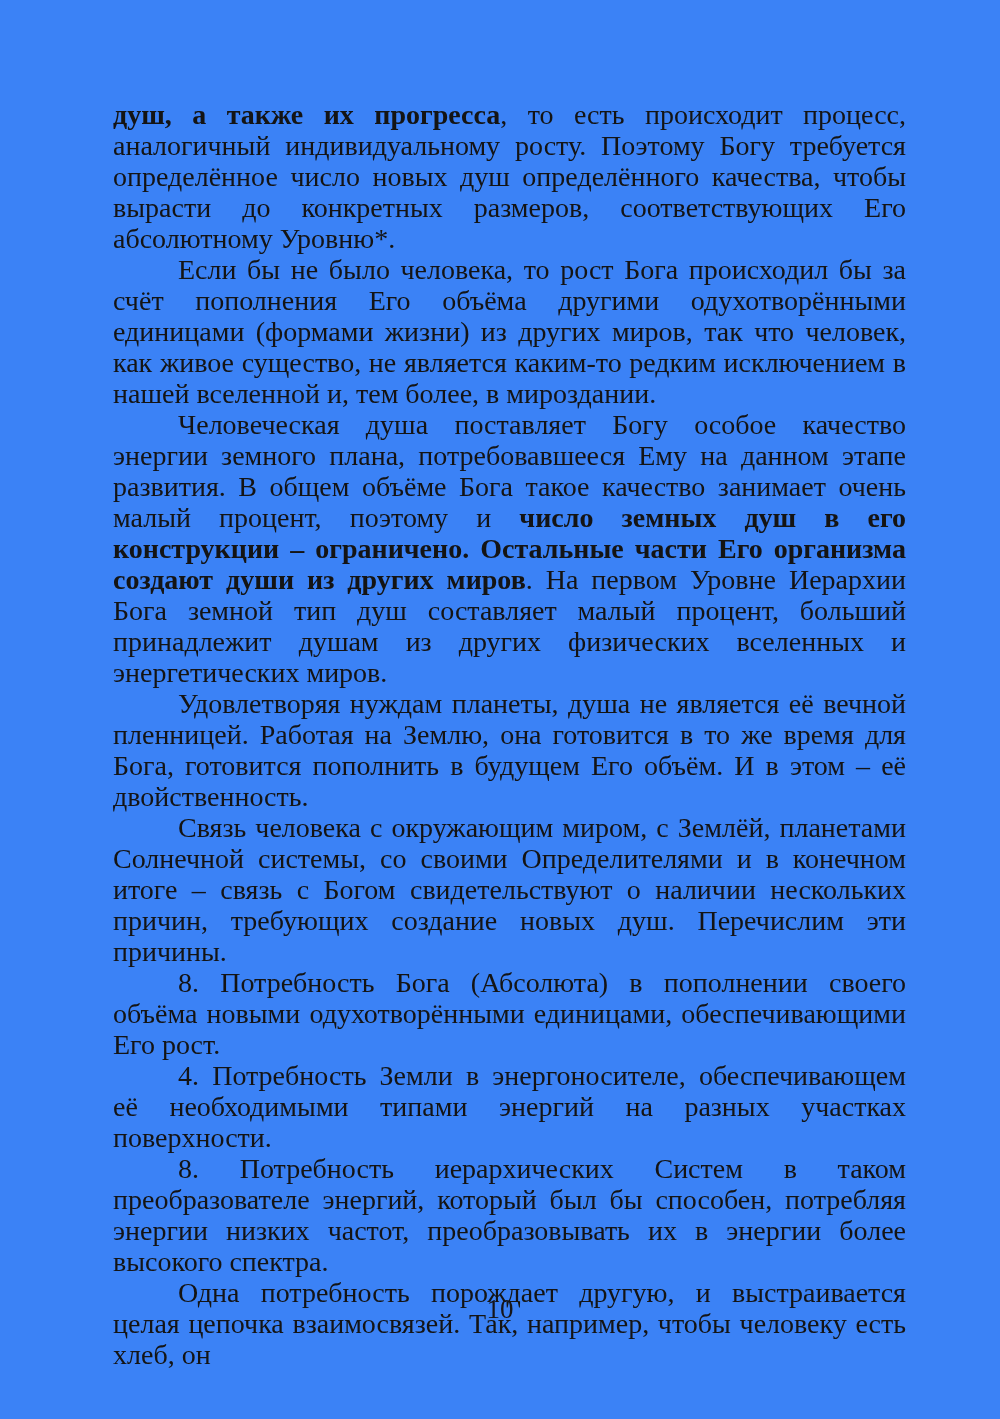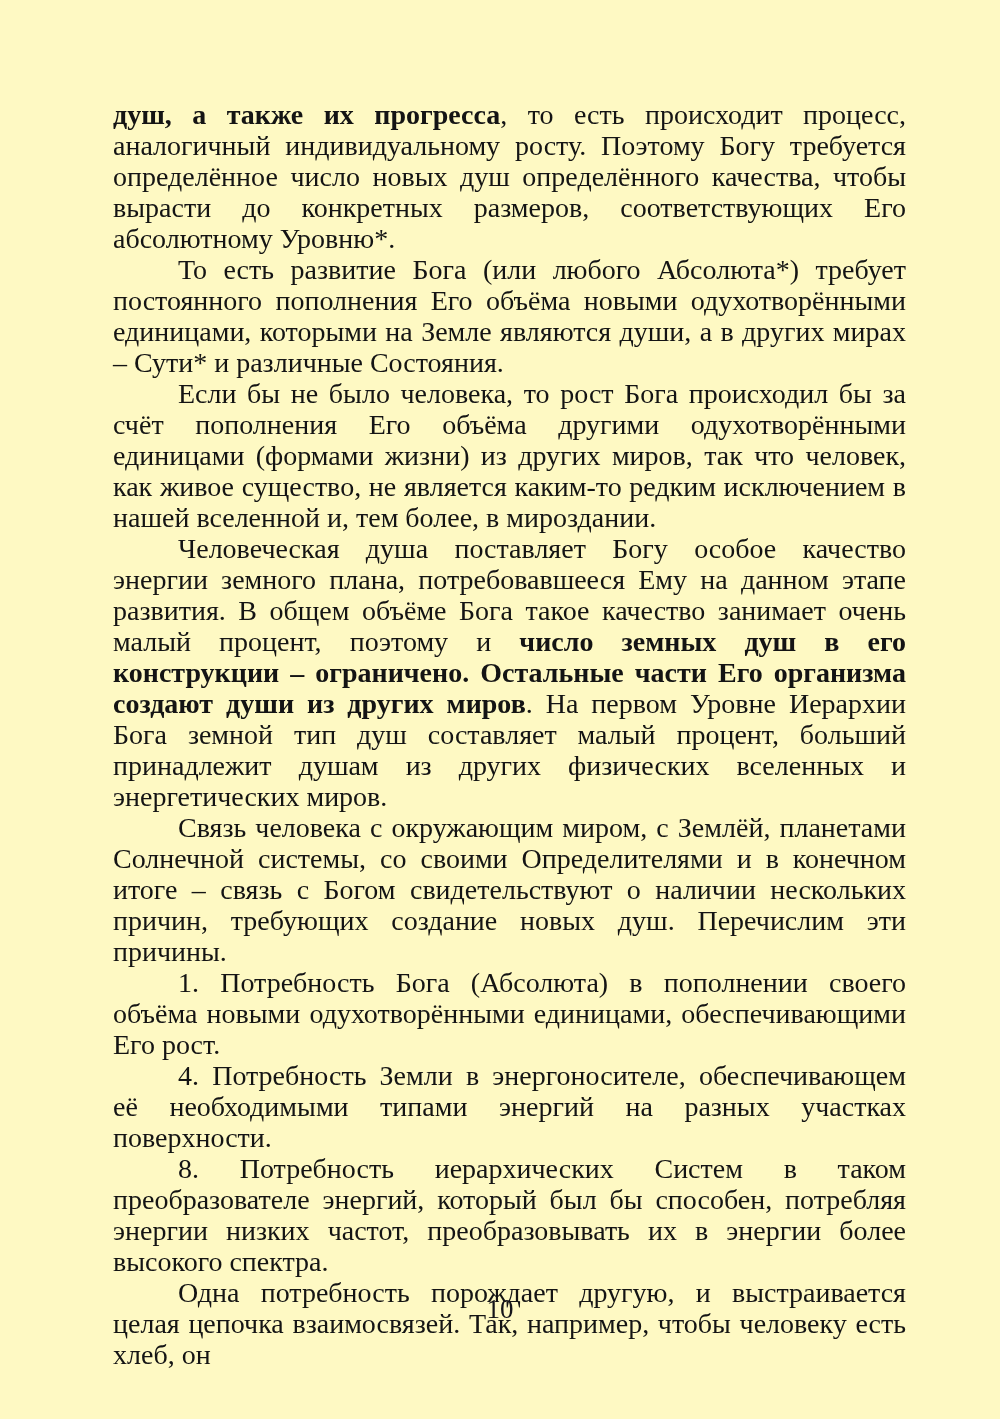--- a/index.html
+++ b/index.html
@@ -7,21 +7,21 @@
     width: 1000px;
     height: 1419px;
     overflow: hidden;
     background: #fcfcfc;
     font-family: "Liberation Serif", "DejaVu Serif", serif;
   }
   .book-page {
     position: relative;
     width: 1000px;
     height: 1419px;
-    background: #fef9c3;
+    background: #3b82f6;
   }
   .page-text {
     position: absolute;
     left: 113px;
     top: 99px;
     width: 793px;
     color: #141414;
     font-size: 28px;
     line-height: 31px;
     text-align: justify;
@@ -48,23 +48,23 @@
     font-size: 27px;
     line-height: 31px;
   }
 </style>
 </head>
 <body>
 
 <div class="book-page">
   <main class="page-text">
       <p class="para no-indent"><b>душ, а также их прогресса</b><span>, то есть происходит процесс, аналогичный индивидуальному росту. Поэтому Богу требуется определённое число новых душ определённого качества, чтобы вырасти до конкретных размеров, соответствующих Его абсолютному Уровню*.</span></p>
-      <p class="para"><span>То есть развитие Бога (или любого Абсолюта*) требует постоянного пополнения Его объёма новыми одухотворёнными единицами, которыми на Земле являются души, а в других мирах – Сути* и различные Состояния.</span></p>
       <p class="para"><span>Если бы не было человека, то рост Бога происходил бы за счёт пополнения Его объёма другими одухотворёнными единицами (формами жизни) из других миров, так что человек, как живое существо, не является каким-то редким исключением в нашей вселенной и, тем более, в мироздании.</span></p>
       <p class="para"><span>Человеческая душа поставляет Богу особое качество энергии земного плана, потребовавшееся Ему на данном этапе развития. В общем объёме Бога такое качество занимает очень малый процент, поэтому и </span><b>число земных душ в его конструкции – ограничено. Остальные части Его организма создают души из других миров</b><span>. На первом Уровне Иерархии Бога земной тип душ составляет малый процент, больший принадлежит душам из других физических вселенных и энергетических миров.</span></p>
+      <p class="para"><span>Удовлетворяя нуждам планеты, душа не является её вечной пленницей. Работая на Землю, она готовится в то же время для Бога, готовится пополнить в будущем Его объём. И в этом – её двойственность.</span></p>
       <p class="para"><span>Связь человека с окружающим миром, с Землёй, планетами Солнечной системы, со своими Определителями и в конечном итоге – связь с Богом свидетельствуют о наличии нескольких причин, требующих создание новых душ. Перечислим эти причины.</span></p>
-      <p class="para"><span>1. Потребность Бога (Абсолюта) в пополнении своего объёма новыми одухотворёнными единицами, обеспечивающими Его рост.</span></p>
+      <p class="para"><span>8. Потребность Бога (Абсолюта) в пополнении своего объёма новыми одухотворёнными единицами, обеспечивающими Его рост.</span></p>
       <p class="para"><span>4. Потребность Земли в энергоносителе, обеспечивающем её необходимыми типами энергий на разных участках поверхности.</span></p>
       <p class="para"><span>8. Потребность иерархических Систем в таком преобразователе энергий, который был бы способен, потребляя энергии низких частот, преобразовывать их в энергии более высокого спектра.</span></p>
       <p class="para"><span>Одна потребность порождает другую, и выстраивается целая цепочка взаимосвязей. Так, например, чтобы человеку есть хлеб, он</span></p>
     </main>
   <div class="page-number">10</div>
 </div>
 
 </body></html>

